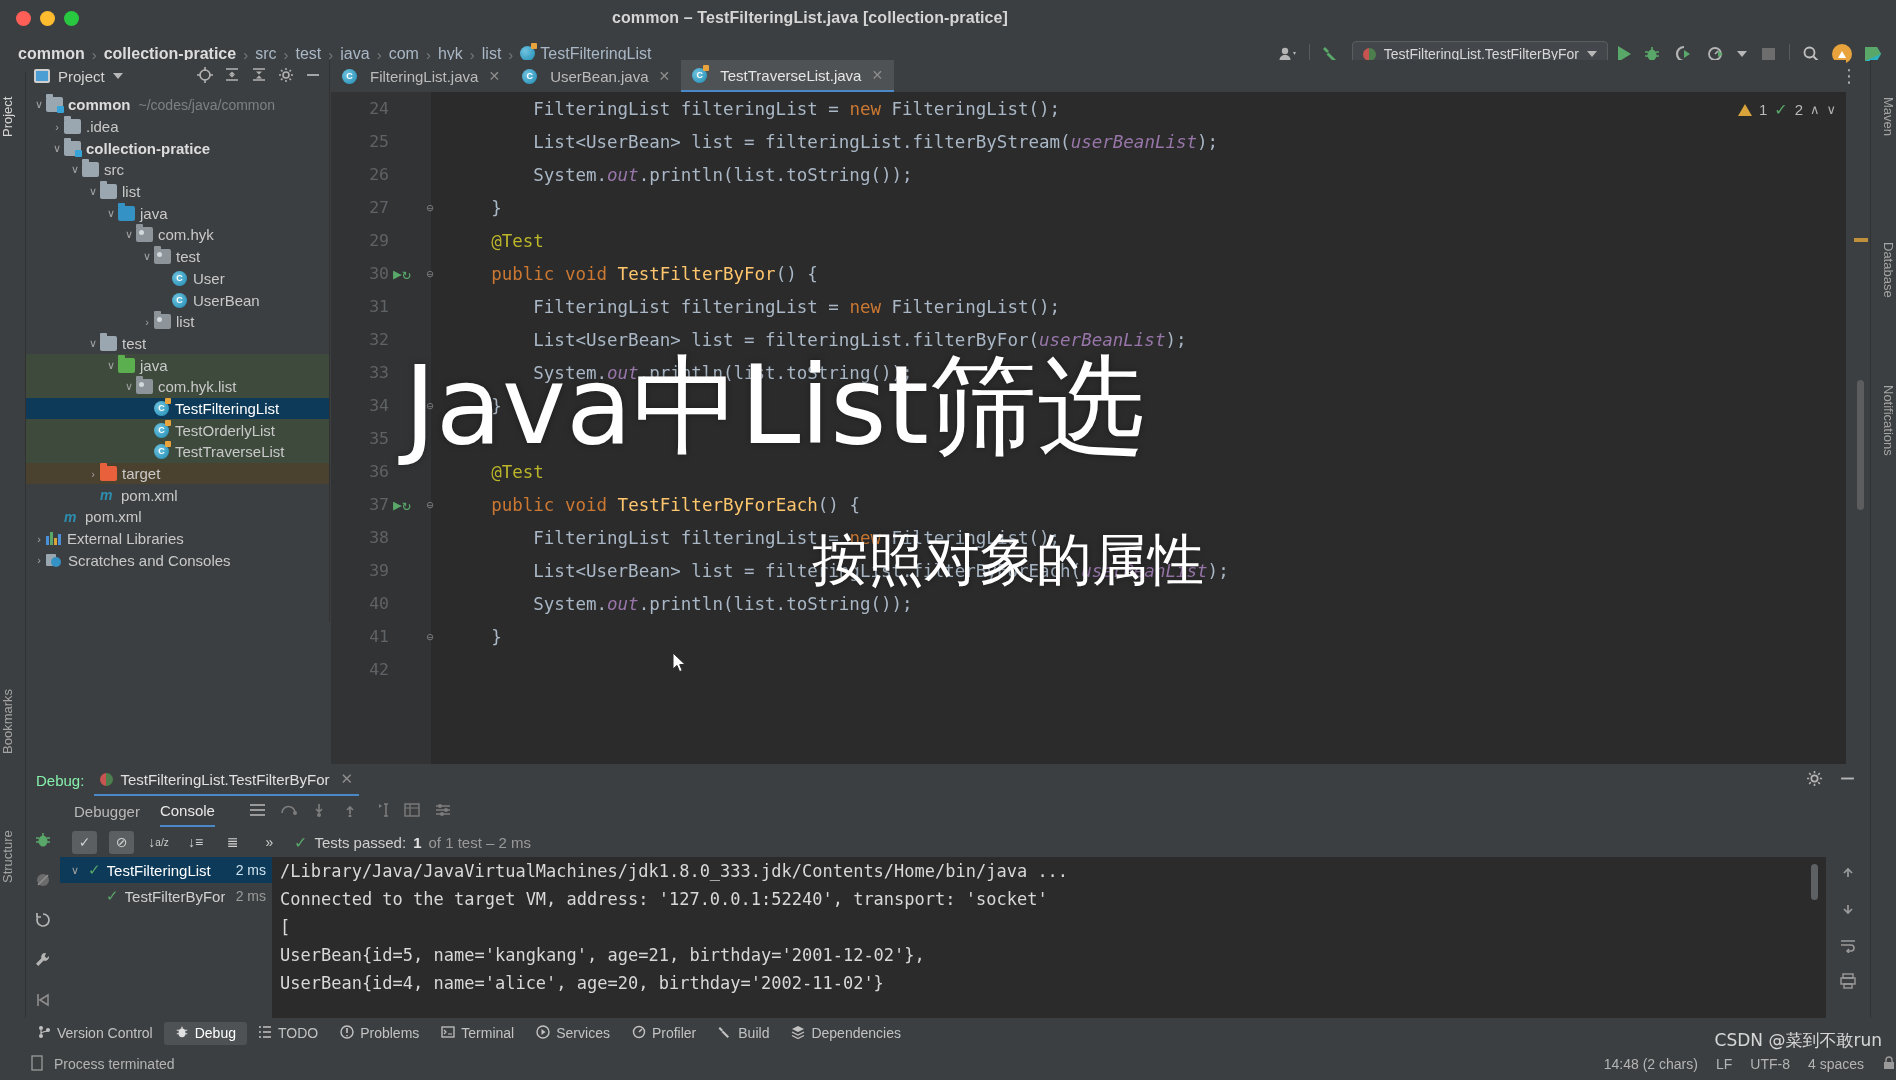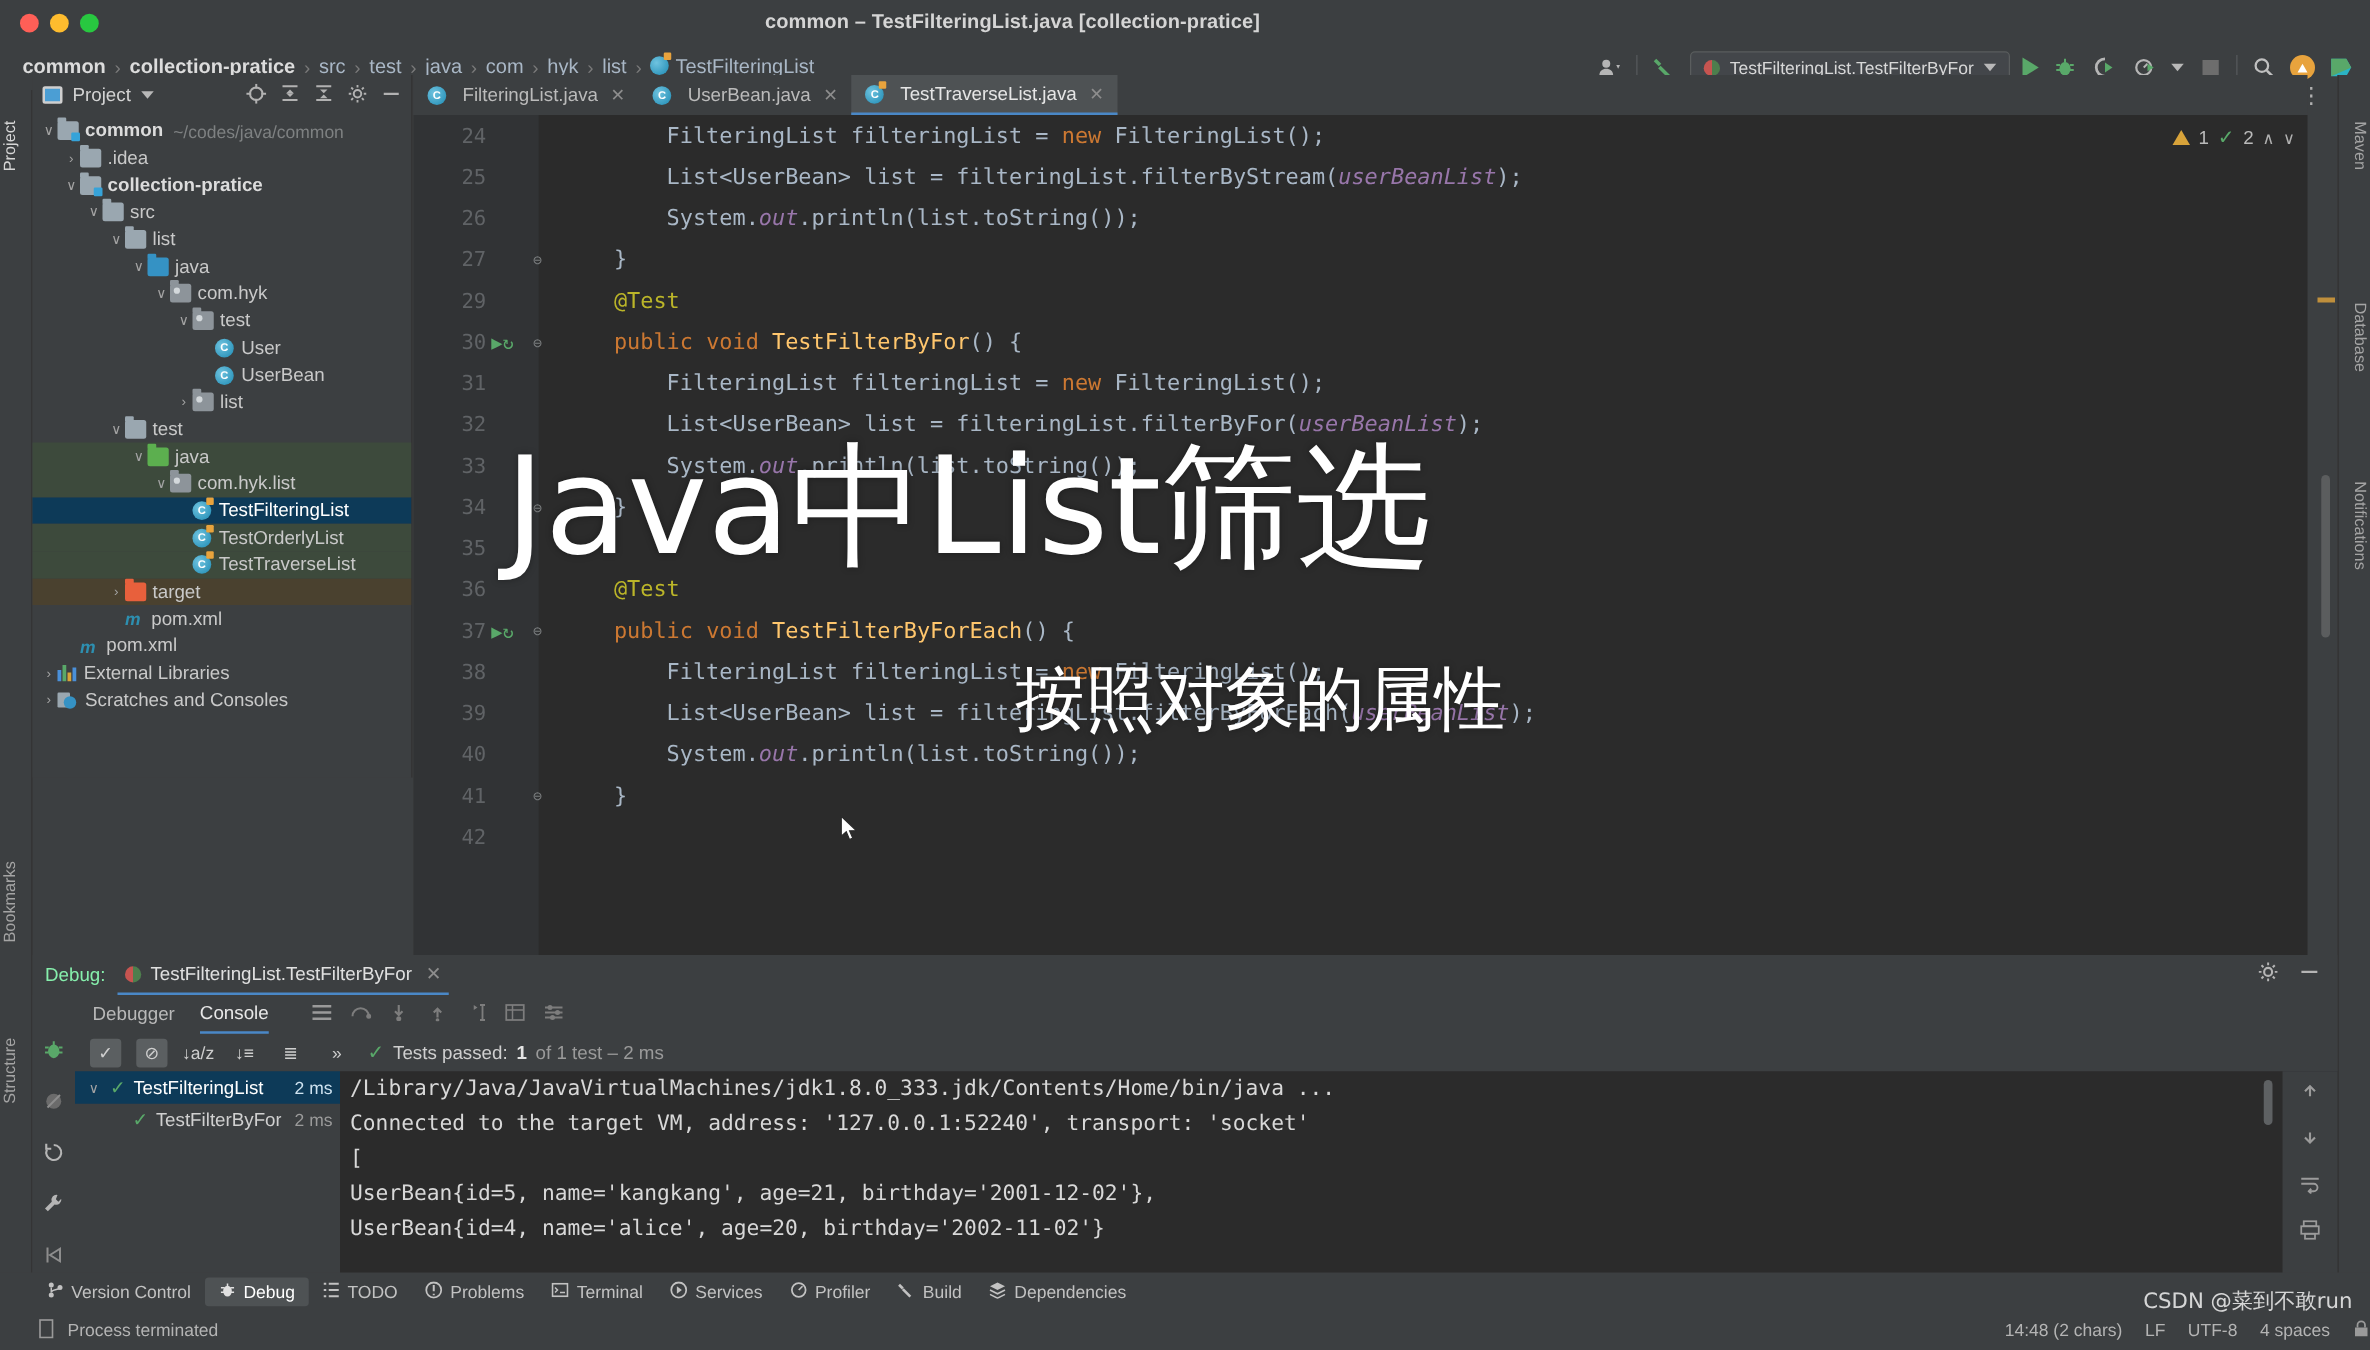--- a/index.html
+++ b/index.html
@@ -712,21 +712,21 @@
               <circle cx="5" cy="3" r="2" fill="#7d7d7d"></circle>
               <circle cx="11" cy="7" r="2" fill="#7d7d7d"></circle>
               <circle cx="7" cy="11" r="2" fill="#7d7d7d"></circle>
             </svg></span>
       </span>
     </div>
 
     <div class="test-toolbar">
       <span class="tt-btn on">✓</span>
       <span class="tt-btn on">⊘</span>
-      <span class="tt-btn">↓<sub style="font-size:14px">a/z</sub></span>
+      <span class="tt-btn">↓<sub style="font-size:10px">a/z</sub></span>
       <span class="tt-btn">↓≡</span>
       <span class="tt-btn">≣</span>
       <span class="tt-btn">»</span>
       <span class="tests-passed">
         <span class="chk-green">✓</span>
         <span>Tests passed:</span>
         <span class="tp-strong">1</span>
         <span class="tp-dim">of 1 test – 2 ms</span>
       </span>
     </div>

